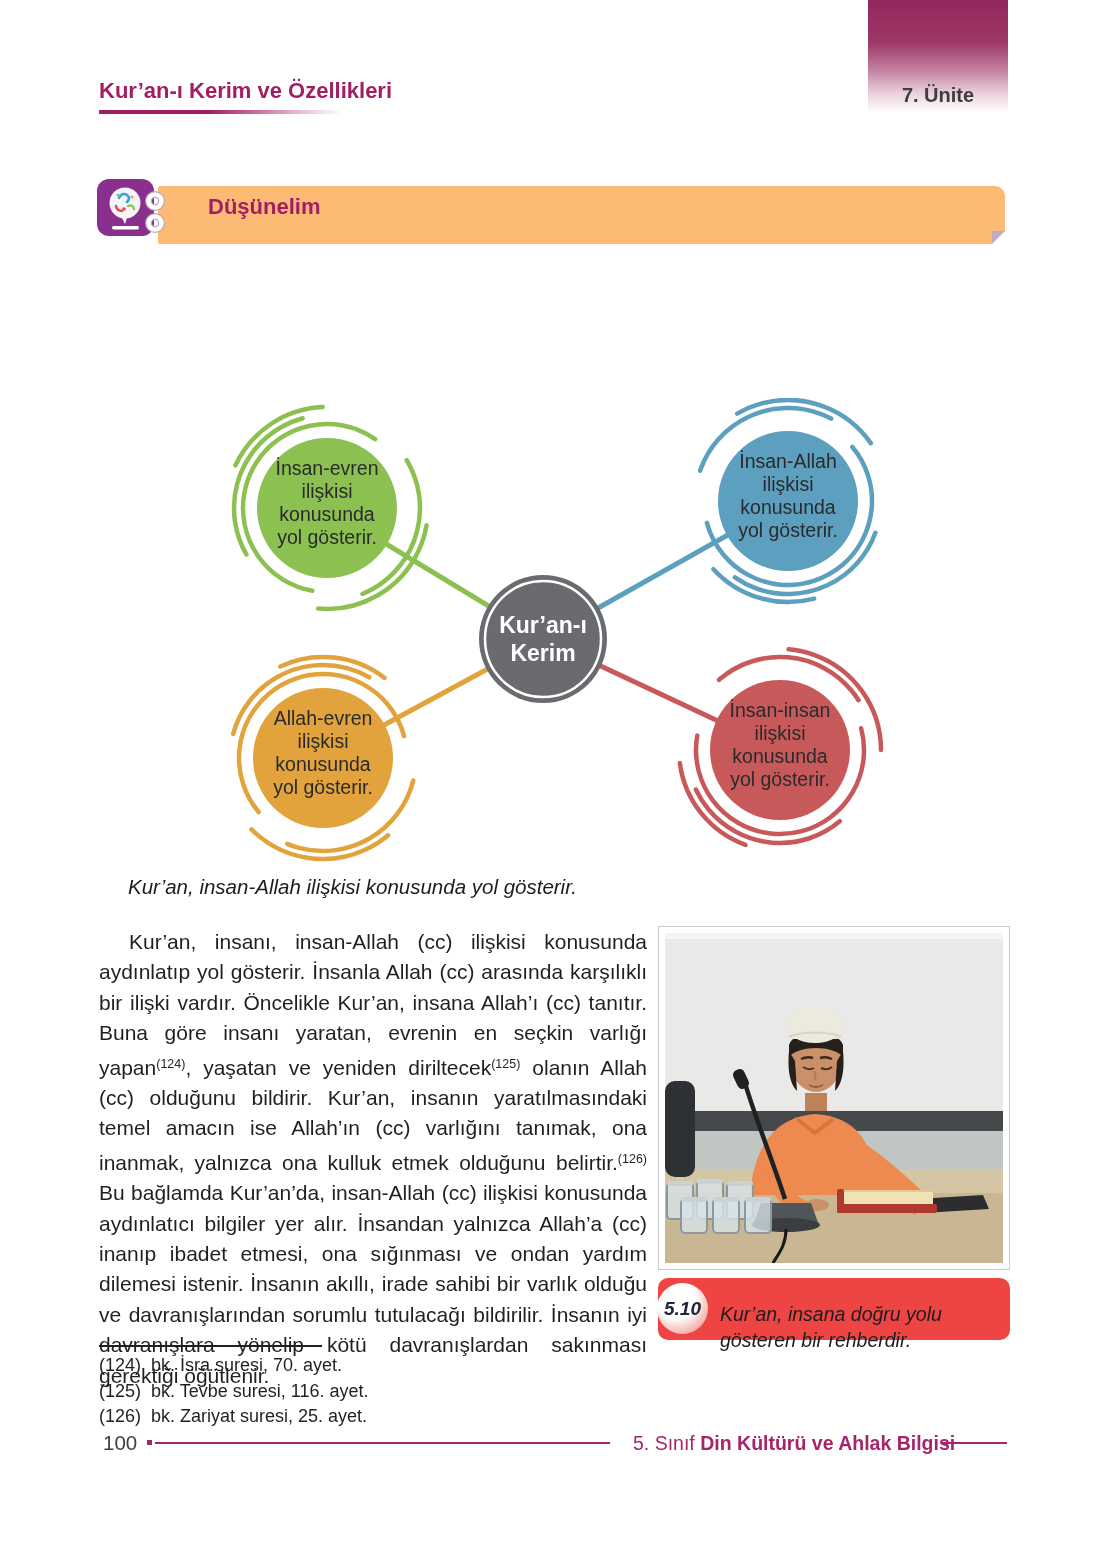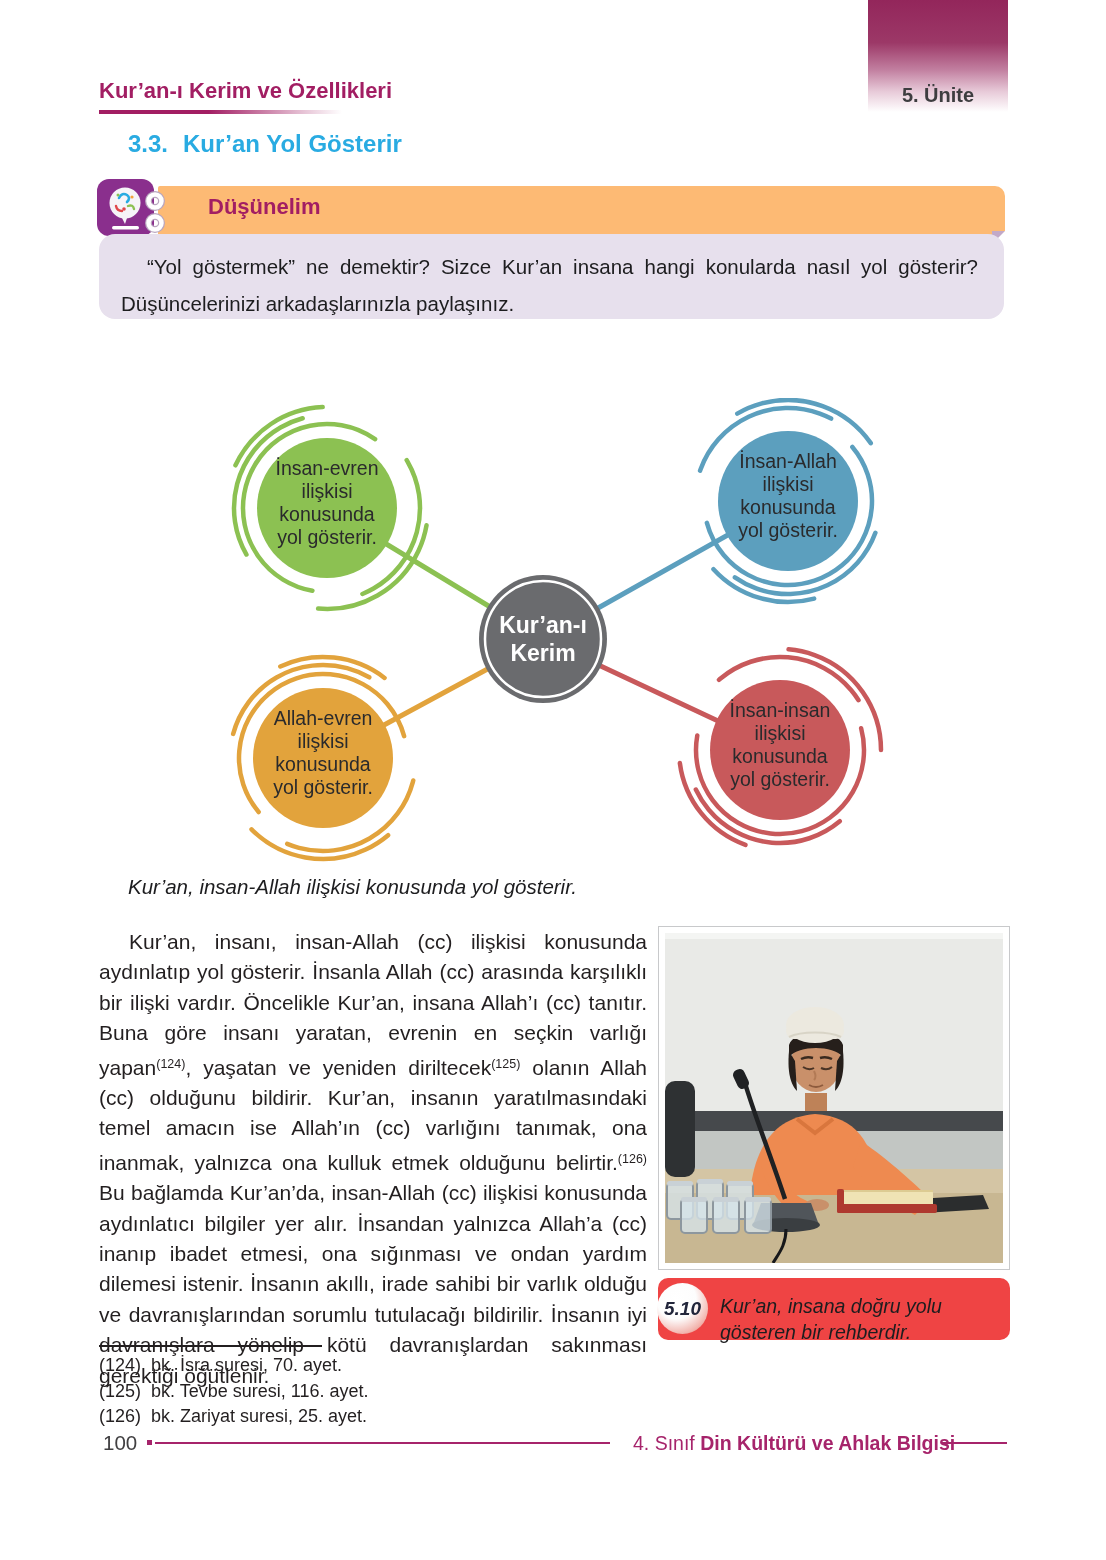--- a/index.html
+++ b/index.html
@@ -51,50 +51,47 @@
   .photo-frame{position:absolute;left:658px;top:926px;width:352px;height:344px;background:#fff;
     border:1px solid #C8C9CB;box-sizing:border-box;padding:6px;}
   .photo-frame svg{display:block;width:338px;height:330px;}
 
   
   .caption{position:absolute;left:658px;top:1278px;width:352px;height:62px;background:#ef4444;border-radius:10px;}
   .caption-badge{position:absolute;left:-1px;top:5px;width:51px;height:51px;border-radius:50%;
     background:radial-gradient(circle at 38% 32%, #ffffff 0%, #fdfdfd 42%, #F2B3AC 74%, #DE584D 100%);
     display:flex;align-items:center;justify-content:center;
     font-weight:bold;font-style:italic;font-size:19px;color:#22263B;}
-  .caption-text{margin:0;padding:15px 10px 0 62px;font-size:19.5px;font-style:italic;line-height:26px;color:#1D1D1F;}
+  .caption-text{margin:0;padding:23px 10px 0 62px;font-size:19.5px;font-style:italic;line-height:26px;color:#1D1D1F;}
 
   
   .fn-rule{position:absolute;left:99px;top:1345px;width:223px;height:2px;background:#231F20;}
   .footnotes{position:absolute;left:99px;top:1353px;font-size:18px;line-height:25.5px;}
   .fn-num{display:inline-block;width:52px;}
 
   
   .page-num{position:absolute;left:103px;top:1431px;font-size:20.5px;color:#414042;}
   .footer-dot{position:absolute;left:147px;top:1440px;width:5px;height:5px;background:#A6246B;}
   .footer-line{position:absolute;left:155px;top:1442px;width:455px;height:2px;background:#A6246B;}
   .footer-course{position:absolute;left:633px;top:1432px;font-size:19.5px;color:#A6246B;white-space:nowrap;}
   .footer-course b{font-weight:bold;}
   .footer-line2{position:absolute;left:941px;top:1442px;width:66px;height:2px;background:#A6246B;}
 </style>
 </head>
 <body>
 
 <div class="page">
 
   <div class="unit-box">
-    <div class="unit-label">5. Ünite</div>
+    <div class="unit-label">7. Ünite</div>
   </div>
 
   <div class="header-title">Kur’an-ı Kerim ve Özellikleri</div>
   <div class="header-rule"></div>
 
-  <div class="section-title">
-    <span class="section-num">3.3.</span><span>Kur’an Yol Gösterir</span>
-  </div>
 
   <div class="act-icon">
     <svg viewBox="0 0 57 57" width="57" height="57">
       <rect width="57" height="57" rx="12" fill="#8A2F8D"></rect>
       <circle cx="28" cy="24" r="15.5" fill="#F6F4F8"></circle>
       <path d="M22 19 q3 -6 8 -3 q4 3 0 7" stroke="#29ABE2" stroke-width="2.6" fill="none" stroke-linecap="round"></path>
       <path d="M31 27 q5 -2 6 3" stroke="#8CC152" stroke-width="2.4" fill="none" stroke-linecap="round"></path>
       <path d="M19 27 q1 5 6 5" stroke="#E0484B" stroke-width="2.4" fill="none" stroke-linecap="round"></path>
       <circle cx="27" cy="30" r="1.8" fill="#E0484B"></circle>
       <circle cx="35" cy="18" r="1.6" fill="#F2A33C"></circle>
@@ -107,23 +104,20 @@
     <div class="act-label">Düşünelim</div>
     <div class="bar-fold"></div>
   </div>
   <svg class="act-rings" width="22" height="46" viewBox="0 0 22 46">
     <circle cx="11" cy="11" r="6.5" fill="none" stroke="#B9A6BF" stroke-width="7"></circle>
     <circle cx="11" cy="11" r="6.5" fill="none" stroke="#ffffff" stroke-width="4.5"></circle>
     <circle cx="11" cy="33" r="6.5" fill="none" stroke="#B9A6BF" stroke-width="7"></circle>
     <circle cx="11" cy="33" r="6.5" fill="none" stroke="#ffffff" stroke-width="4.5"></circle>
   </svg>
 
-  <div class="think-box">
-    <p class="think-text">“Yol göstermek” ne demektir? Sizce Kur’an insana hangi konularda nasıl yol gösterir? Düşüncelerinizi arkadaşlarınızla paylaşınız.</p>
-  </div>
 
 
   <svg class="diagram-svg" viewBox="0 0 1106 470">
 
     <g stroke-width="5" stroke-linecap="round">
       <line x1="327" y1="110" x2="543" y2="241" stroke="#8CC152"></line>
       <line x1="788" y1="103" x2="543" y2="241" stroke="#5C9FBE"></line>
       <line x1="323" y1="360" x2="543" y2="241" stroke="#E2A33C"></line>
       <line x1="780" y1="352" x2="543" y2="241" stroke="#C8595B"></line>
     </g>
@@ -259,18 +253,18 @@
   <div class="footnotes">
     <div><span class="fn-num">(124)</span><span>bk. İsra suresi, 70. ayet.</span></div>
     <div><span class="fn-num">(125)</span><span>bk. Tevbe suresi, 116. ayet.</span></div>
     <div><span class="fn-num">(126)</span><span>bk. Zariyat suresi, 25. ayet.</span></div>
   </div>
 
   <div class="page-num">100</div>
   <div class="footer-dot"></div>
   <div class="footer-line"></div>
   <div class="footer-course">
-    <span>4. Sınıf</span>
+    <span>5. Sınıf</span>
     <b>Din Kültürü ve Ahlak Bilgisi</b>
   </div>
   <div class="footer-line2"></div>
 
 </div>
 
 </body></html>

